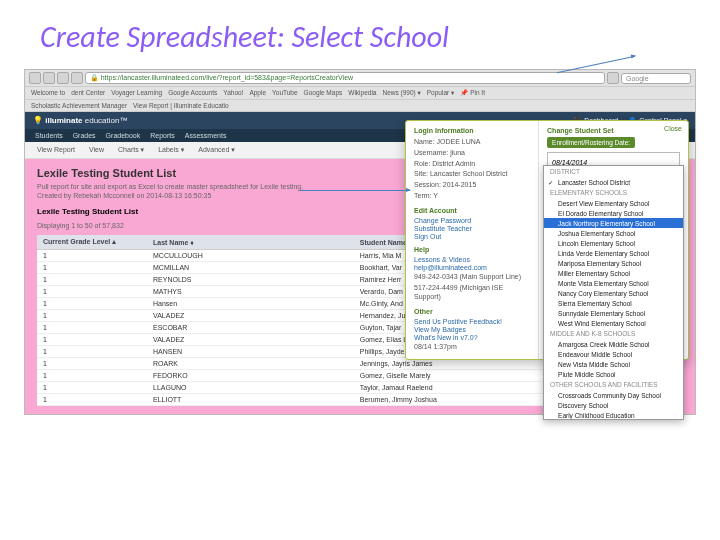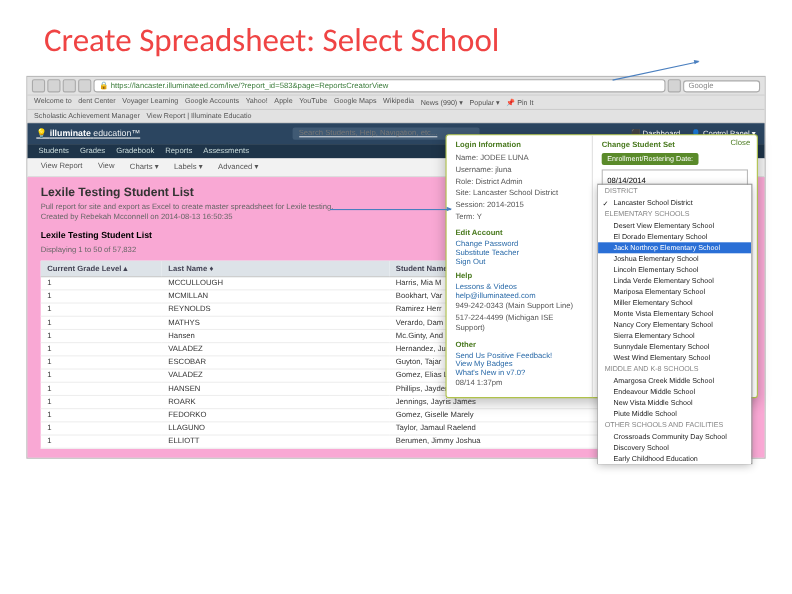--- a/index.html
+++ b/index.html
@@ -1,26 +1,26 @@
 <!DOCTYPE html>
 <html><head>
 <meta charset="utf-8">
 <style>
   * { box-sizing: border-box; margin: 0; padding: 0; }
   body { font-family: -apple-system, Helvetica, Arial, sans-serif; background: #fff; width: 720px; height: 540px; overflow: hidden; }
-  .slide-title { font-size: 30px; font-weight: 400; padding: 18px 0 14px 40px; color: #ef4444; font-family: Calibri, sans-serif; }
+  .slide-title { font-size: 30px; font-weight: 400; padding: 18px 0 14px 40px; color: #8b5cf6; font-family: Calibri, sans-serif; font-style: italic; }
   .browser { margin: 0 24px; border: 1px solid #bbb; background: #eaeaea; font-size: 7px; }
   .toolbar { display: flex; align-items: center; padding: 2px 4px; background: #e2e2e2; border-bottom: 1px solid #ccc; gap: 2px; }
   .nav-btn { width: 12px; height: 12px; background: #d4d4d4; border: 1px solid #aaa; border-radius: 2px; }
   .url-bar { flex: 1; background: #fff; border: 1px solid #aaa; border-radius: 3px; padding: 1px 4px; color: #3a7b3a; font-size: 7px; overflow: hidden; white-space: nowrap; }
   .search-bar { width: 70px; background: #fff; border: 1px solid #aaa; border-radius: 3px; padding: 1px 4px; color: #888; }
   .lock { color: #888; margin-right: 2px; }
   .bookmarks { display: flex; gap: 6px; padding: 2px 6px; background: #e2e2e2; border-bottom: 1px solid #ccc; font-size: 6.5px; color: #555; white-space: nowrap; overflow: hidden; }
   .bookmarks span { white-space: nowrap; }
-  .app-header { background: #2b4560; color: #fff; display: flex; align-items: center; justify-content: space-between; padding: 4px 8px; text-decoration: underline; }
+  .app-header { background: #2b4560; color: #fff; display: flex; align-items: flex-end; justify-content: space-between; padding: 4px 8px; }
   .logo { font-size: 8px; font-weight: 600; }
   .logo-sub { font-weight: 300; opacity: 0.9; }
   .app-search { background: #405a74; border: none; color: #cdd; padding: 2px 6px; font-size: 7px; width: 170px; border-radius: 2px; }
   .cp { display: flex; gap: 10px; font-size: 7px; }
   .menubar { background: #1e3449; color: #cdd; display: flex; gap: 10px; padding: 3px 10px; font-size: 7px; }
   .submenu { background: #f2f2f2; display: flex; gap: 14px; padding: 4px 12px; font-size: 7px; color: #555; border-bottom: 1px solid #ddd; position: relative; }
   .content-wrap { display: flex; position: relative; background: #f9a8d4; }
   .main { flex: 1; padding: 8px 12px; }
   .report-title { font-size: 11px; font-weight: 600; color: #333; margin-bottom: 4px; }
   .report-desc { font-size: 7px; color: #666; margin-bottom: 2px; }
@@ -31,21 +31,21 @@
   th { background: #dde3e8; text-align: left; padding: 3px 6px; border-bottom: 1px solid #ccc; color: #445; }
   td { padding: 2px 6px; border-bottom: 1px solid #eee; color: #333; }
   td:first-child { width: 110px; }
   .panel { position: absolute; right: 6px; top: -22px; width: 284px; background: #fff; border: 1px solid #b0c24a; border-radius: 3px; box-shadow: 0 4px 12px rgba(0,0,0,0.25); display: flex; font-size: 7px; }
   .panel-left { width: 134px; padding: 6px 8px; border-right: 1px solid #e0e0e0; }
   .panel-right { width: 150px; padding: 6px 8px; position: relative; }
   .panel-h { color: #4a7a1f; font-weight: 600; margin-bottom: 3px; font-size: 7px; }
   .panel-row { color: #555; margin-bottom: 1px; line-height: 1.4; }
   .panel-link { color: #2a6aa8; margin-bottom: 1px; cursor: pointer; }
   .panel-sec { color: #4a7a1f; font-weight: 600; margin: 6px 0 3px; }
-  .date-field { width: 100%; border: 1px solid #bbb; padding: 6px 4px; font-size: 7px; margin-bottom: 20px; }
+  .date-field { width: 100%; border: 1px solid #bbb; padding: 6px 4px; font-size: 7px; margin-bottom: 20px; font-style: italic; }
   .close-btn { position: absolute; top: 4px; right: 6px; color: #4a7a1f; font-size: 7px; cursor: pointer; }
   .dropdown { position: absolute; top: 44px; left: 4px; right: 4px; background: #fff; border: 1px solid #999; box-shadow: 0 2px 8px rgba(0,0,0,0.3); max-height: 255px; overflow-y: auto; }
   .dd-header { font-size: 6.5px; color: #888; padding: 2px 6px; }
   .dd-item { font-size: 6.5px; padding: 1.5px 6px 1.5px 14px; color: #222; cursor: pointer; white-space: nowrap; }
   .dd-item.sel { background: #2a6fd6; color: #fff; }
   .dd-item.checked::before { content: "✓"; position: absolute; margin-left: -10px; }
   .dd-item { position: relative; }
   .arrow { position: absolute; height: 1px; background: #4a7fbf; }
   .arrow1 { top: 64px; right: 84px; width: 80px; transform: rotate(-12deg); }
   .arrow1::after, .arrow2::after { content: ""; position: absolute; right: -1px; top: -2px; border-left: 5px solid #4a7fbf; border-top: 2.5px solid transparent; border-bottom: 2.5px solid transparent; }
@@ -81,21 +81,20 @@
       <span>Popular ▾</span>
       <span>📌 Pin It</span>
     </div>
   <div class="bookmarks" id="bm2">
       <span>Scholastic Achievement Manager</span>
       <span>View Report | Illuminate Educatio</span>
     </div>
 
   <div class="app-header">
     <div class="logo">💡 <span>illuminate</span> <span class="logo-sub">education™</span></div>
-    <input class="app-search" placeholder="Search Students, Help, Navigation, etc..." style="">
     <div class="cp">
       <span>⬛ <span>Dashboard</span></span>
       <span>👤 <span>Control Panel ▾</span></span>
     </div>
   </div>
   <div class="menubar" id="menubar">
       <span>Students</span>
       <span>Grades</span>
       <span>Gradebook</span>
       <span>Reports</span>

